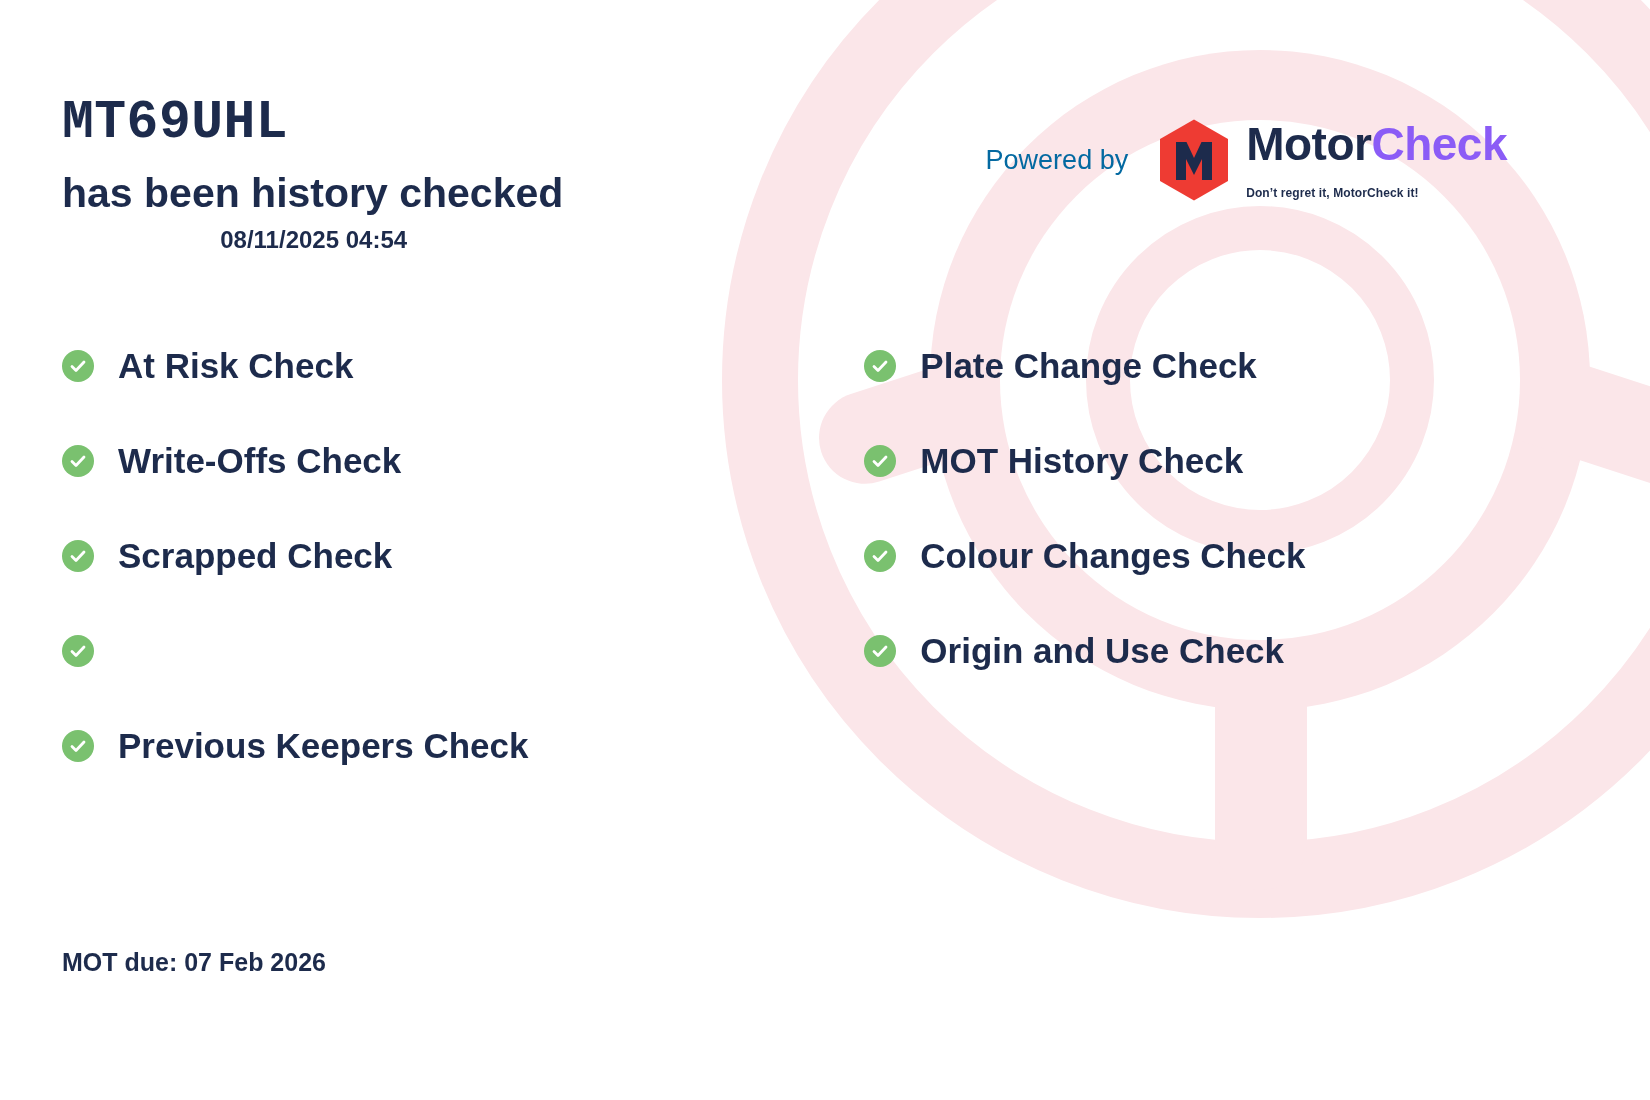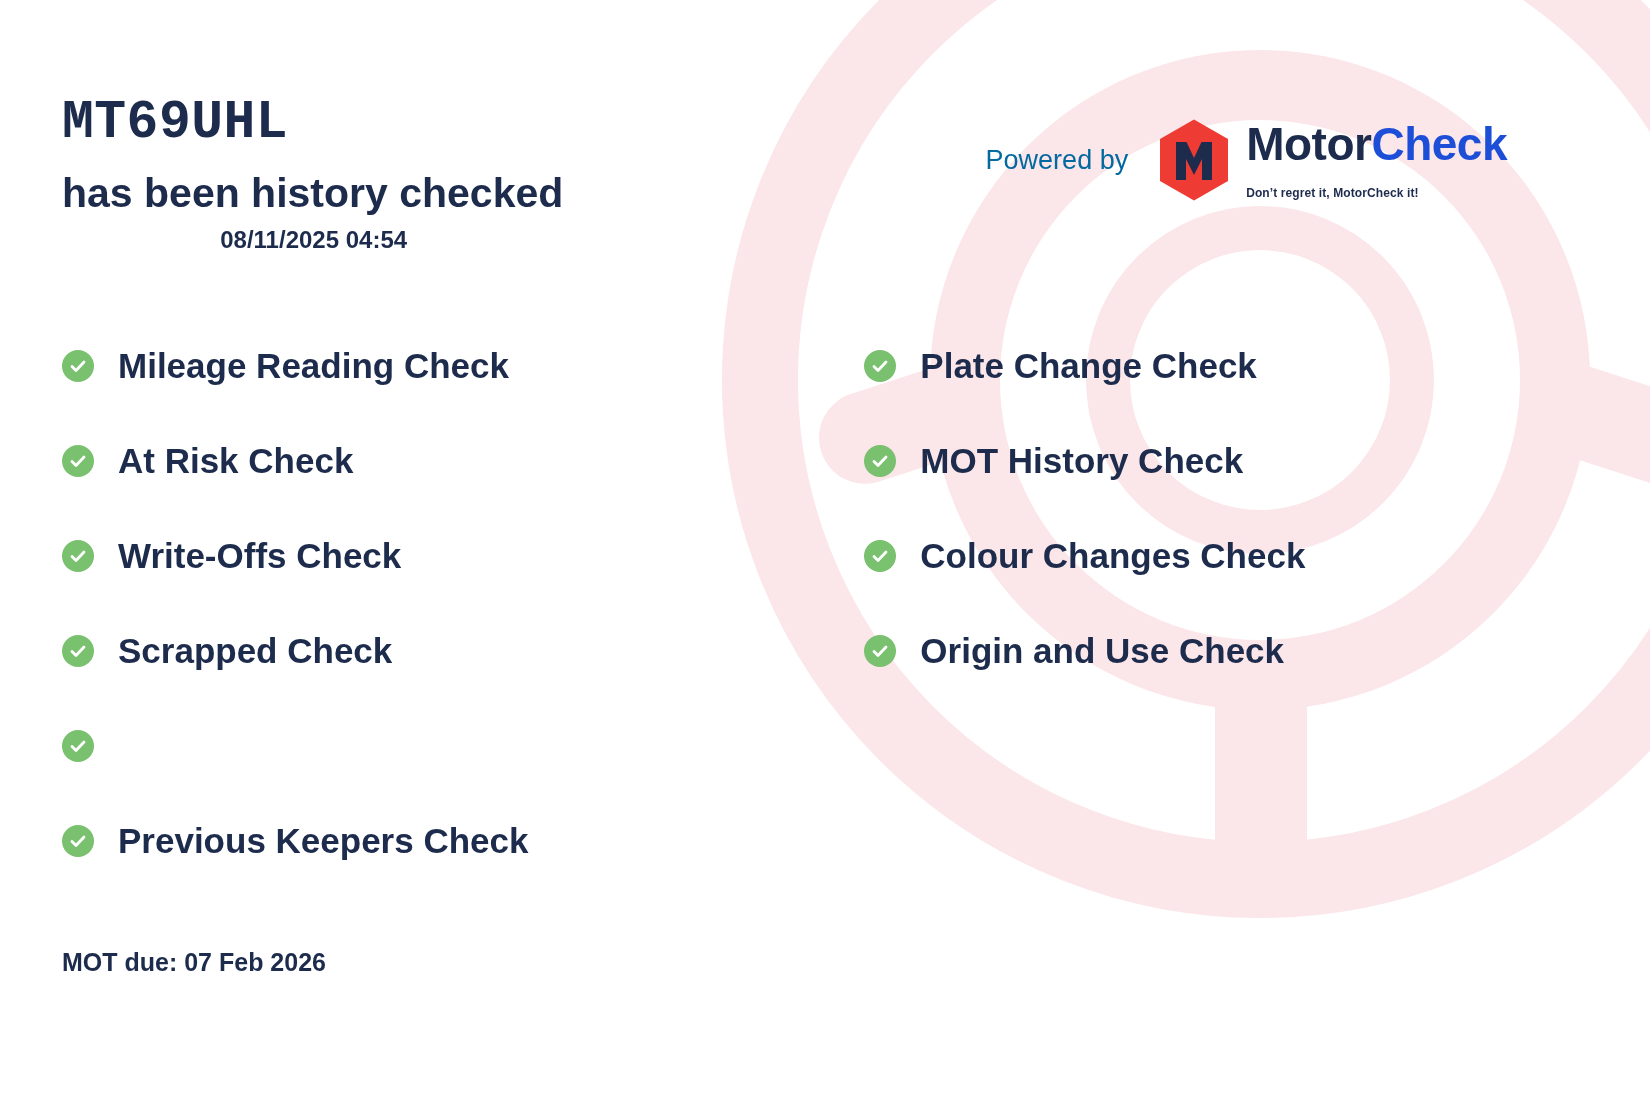--- a/index.html
+++ b/index.html
@@ -94,21 +94,21 @@
   }
   .logo-text {
     line-height: 1;
   }
   .logo-word {
     font-size: 46px;
     font-weight: bold;
     letter-spacing: -0.5px;
   }
   .logo-word .motor { color: #1d2b4c; }
-  .logo-word .check { color: #1d4ed8; }
+  .logo-word .check { color: #8b5cf6; }
   .logo-tag {
     font-size: 12px;
     font-weight: bold;
     color: #1d2b4c;
     margin-top: 20px;
     letter-spacing: 0.1px;
   }
 
   
   .checks {
@@ -211,28 +211,20 @@
 
     <div class="checks">
 
       <div class="col col-left">
         <div class="check-item">
           <span class="tick">
             <svg width="18" height="18" viewBox="0 0 18 18">
                 <path d="M3 9.5 L7 13.5 L15 5" fill="none" stroke="#ffffff" stroke-width="2.8" stroke-linecap="round" stroke-linejoin="round"></path>
               </svg>
           </span>
-          <span class="check-label">Mileage Reading Check</span>
-        </div>
-        <div class="check-item">
-          <span class="tick">
-            <svg width="18" height="18" viewBox="0 0 18 18">
-                <path d="M3 9.5 L7 13.5 L15 5" fill="none" stroke="#ffffff" stroke-width="2.8" stroke-linecap="round" stroke-linejoin="round"></path>
-              </svg>
-          </span>
           <span class="check-label">At Risk Check</span>
         </div>
         <div class="check-item">
           <span class="tick">
             <svg width="18" height="18" viewBox="0 0 18 18">
                 <path d="M3 9.5 L7 13.5 L15 5" fill="none" stroke="#ffffff" stroke-width="2.8" stroke-linecap="round" stroke-linejoin="round"></path>
               </svg>
           </span>
           <span class="check-label">Write-Offs Check</span>
         </div>

